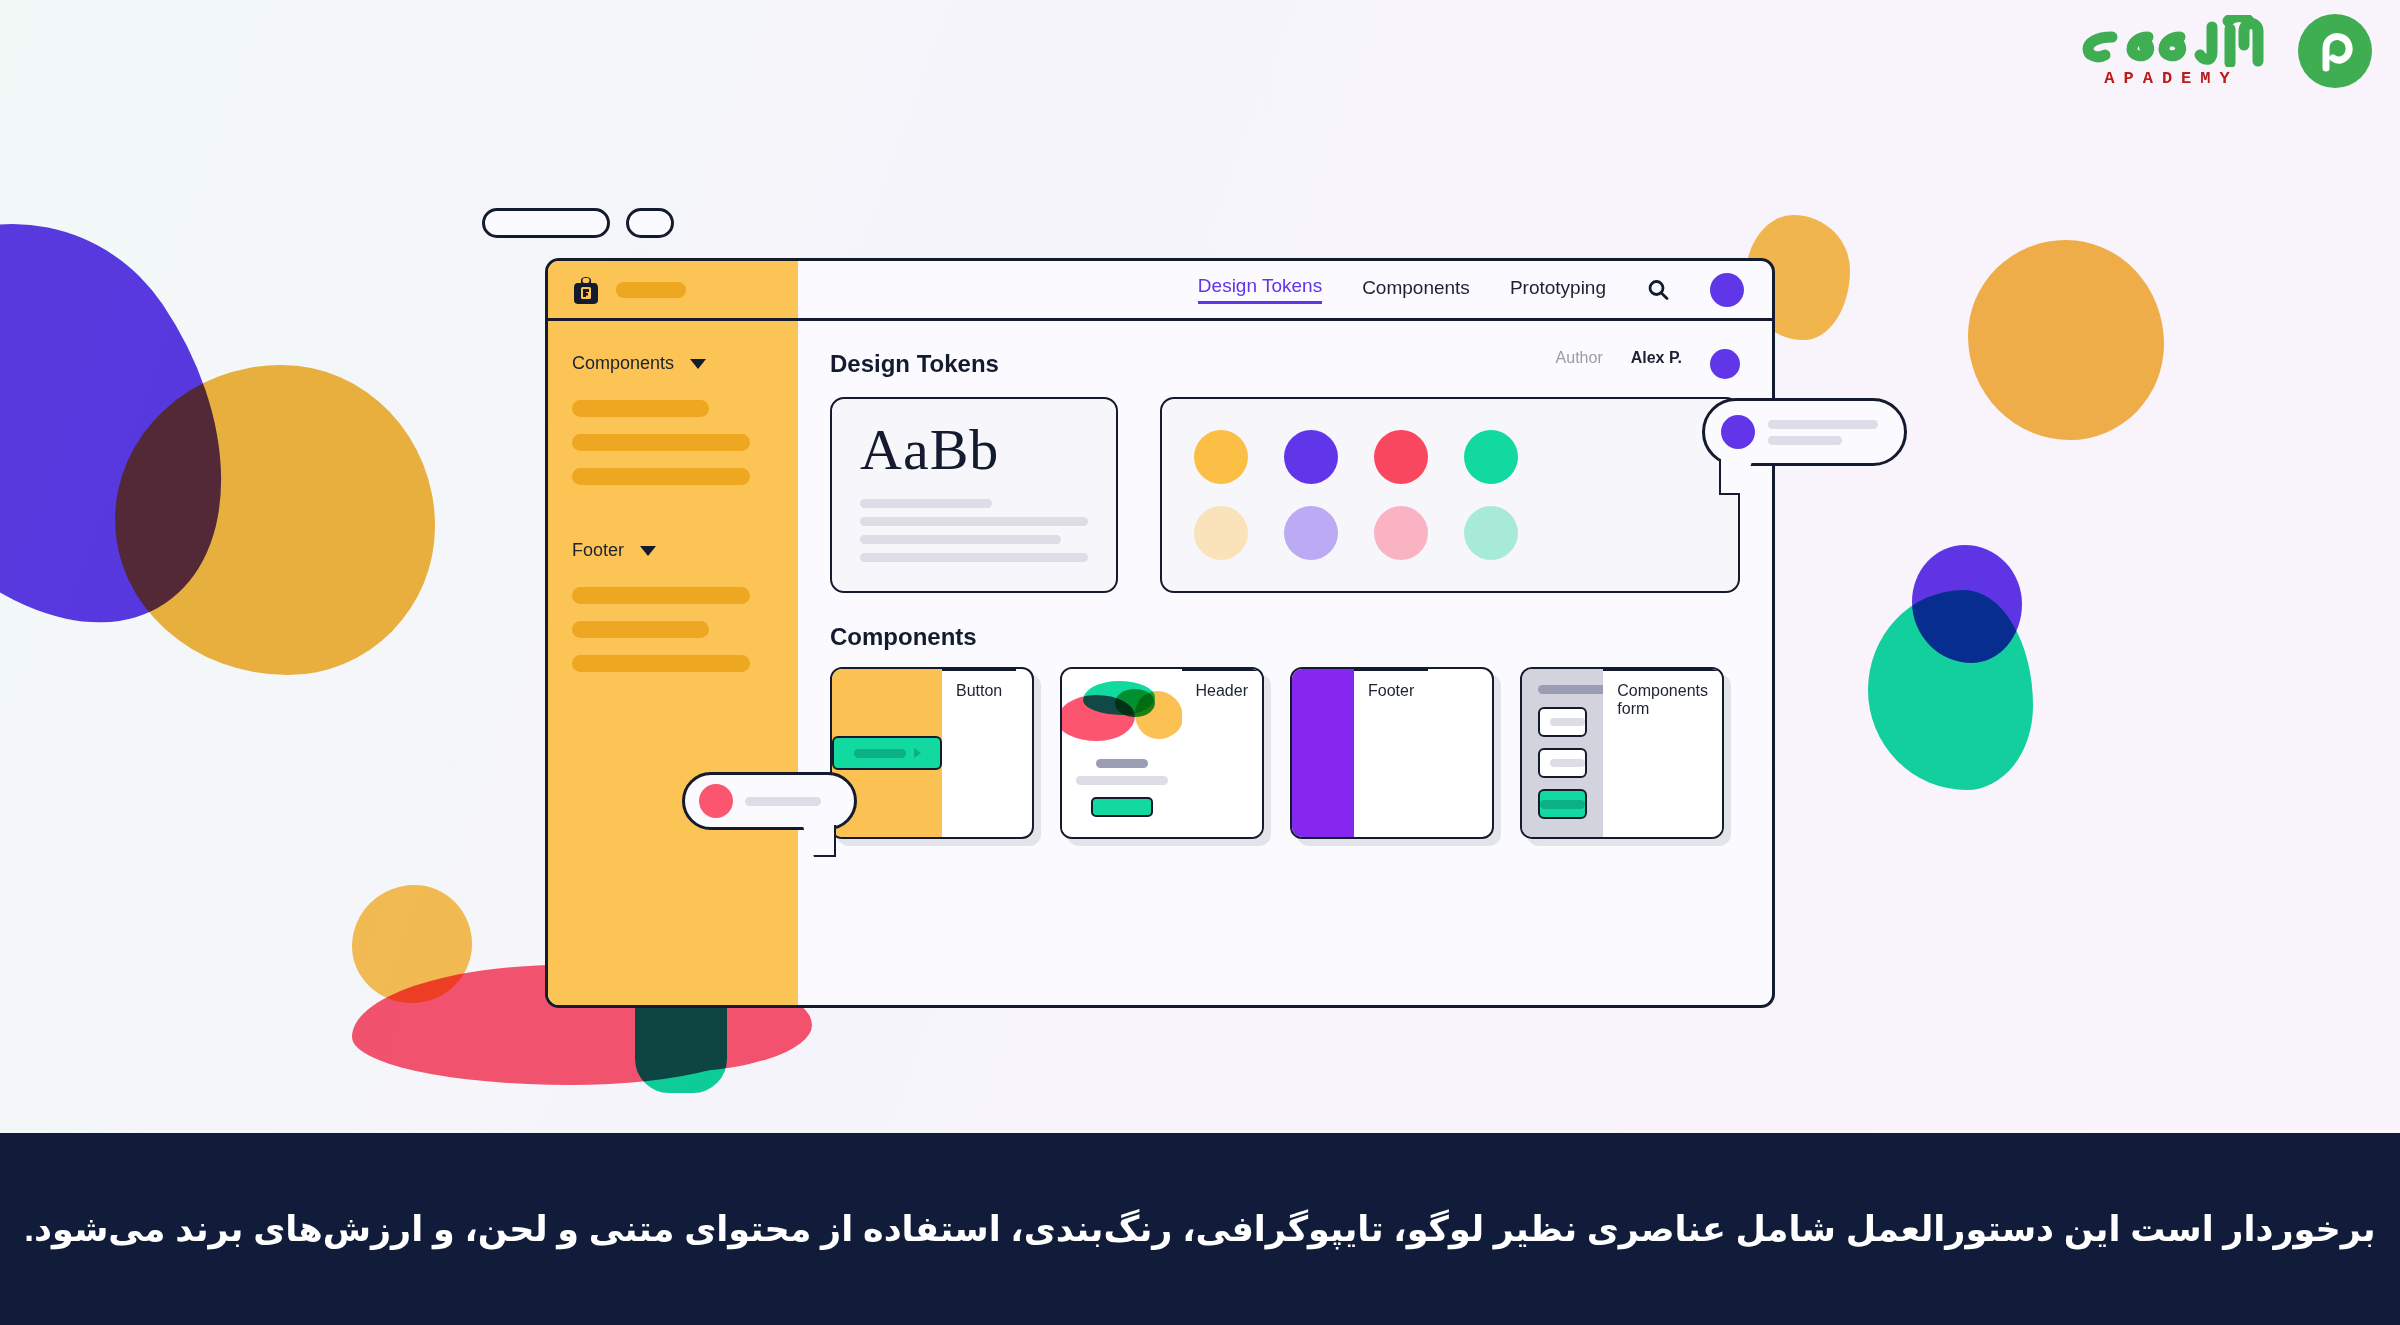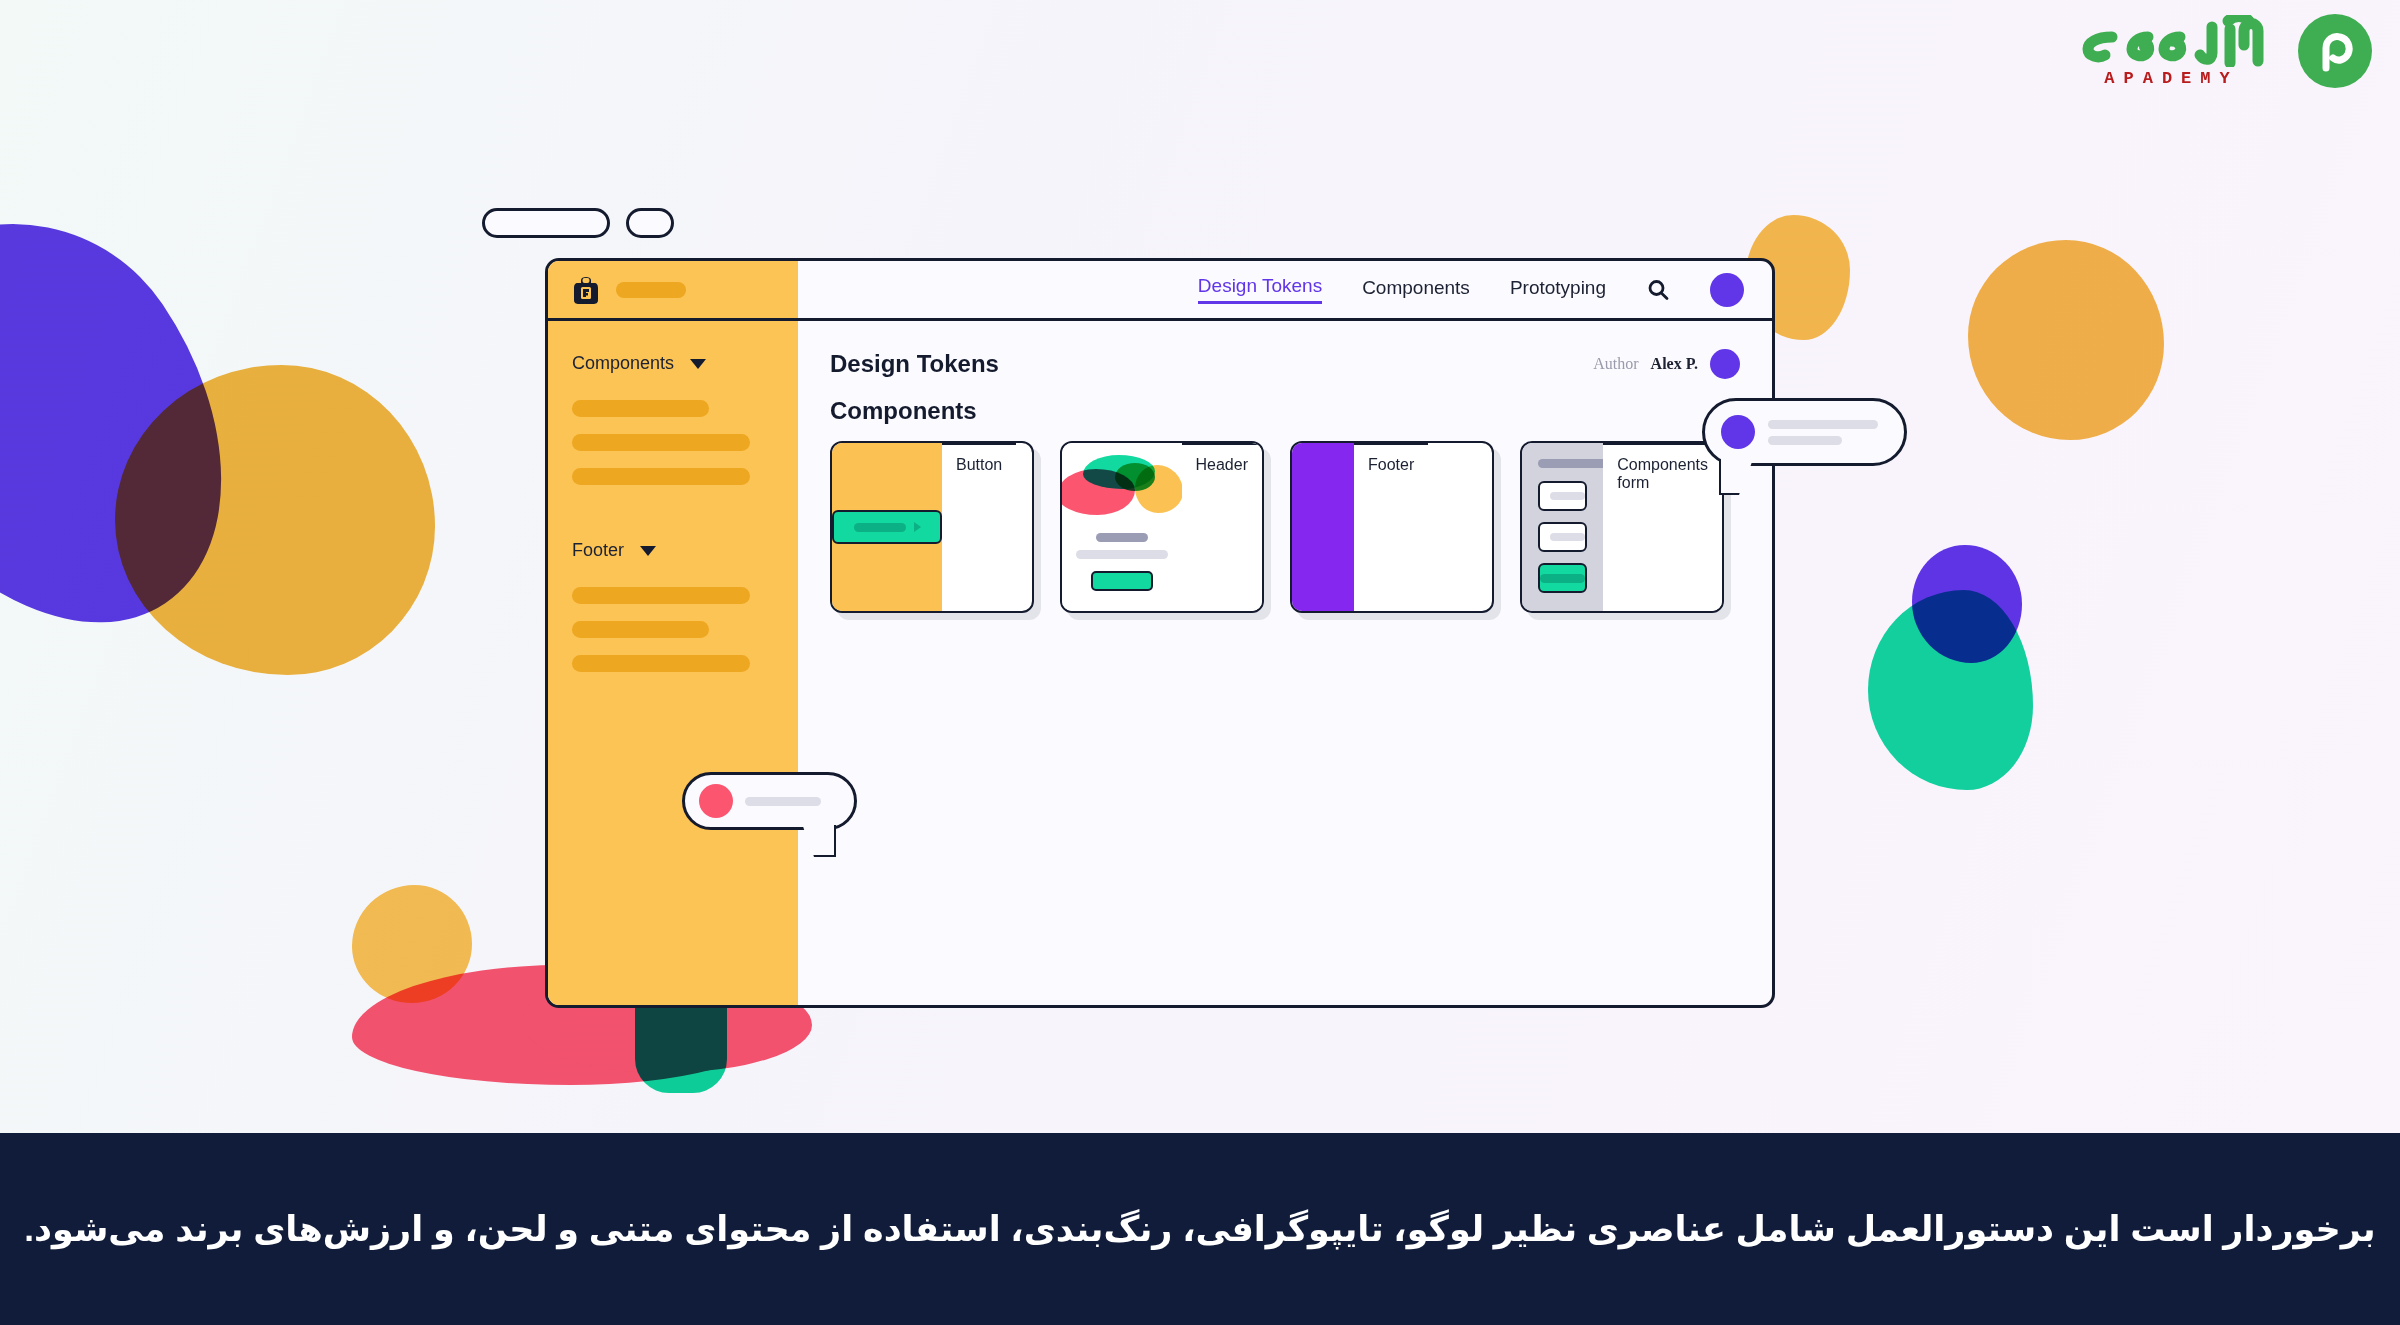--- a/index.html
+++ b/index.html
@@ -201,21 +201,21 @@
   .side-bar-item { height: 17px; border-radius: 9px; background: #eda720; margin-bottom: 17px; }
   .side-spacer { height: 38px; }
 
   
   .content { flex: 1; padding: 28px 32px 0 32px; min-width: 0; }
   .content-head {
     display: flex; align-items: center; justify-content: space-between;
     margin-bottom: 18px;
   }
   .section-title { font-size: 24px; font-weight: bold; color: #141b2e; }
-  .author-wrap { display: flex; align-items: center; gap: 12px; font-family: Liberation Serif, serif; }
+  .author-wrap { display: flex; gap: 28px; }
   .author-label { font-size: 16px; color: #9a9bac; }
   .author-name { font-size: 16px; color: #1c2233; font-weight: bold; }
   .author-avatar { width: 30px; height: 30px; border-radius: 50%; background: #6036e8; }
 
   .token-row { display: flex; gap: 42px; margin-bottom: 30px; }
   .panel {
     border: 2.5px solid #141b2e;
     border-radius: 14px;
     background: #f7f6fb;
   }
@@ -430,20 +430,46 @@
 
       <div class="content-head">
         <span class="section-title">Design Tokens</span>
         <span class="author-wrap">
           <span class="author-label">Author</span>
           <span class="author-name">Alex P.</span>
           <span class="author-avatar"></span>
         </span>
       </div>
 
+      <div class="token-row">
+        <div class="panel type-panel">
+          <div class="type-sample">AaBb</div>
+          <div class="type-lines">
+            <div class="type-line" style="width:58%"></div>
+            <div class="type-line" style="width:100%"></div>
+            <div class="type-line" style="width:88%"></div>
+            <div class="type-line" style="width:100%"></div>
+          </div>
+        </div>
+
+        <div class="panel color-panel">
+          <div class="swatch-row">
+            <span class="swatch" style="background:#fbbf45"></span>
+            <span class="swatch" style="background:#6036e8"></span>
+            <span class="swatch" style="background:#f8475f"></span>
+            <span class="swatch" style="background:#12d9a0"></span>
+          </div>
+          <div class="swatch-row">
+            <span class="swatch" style="background:#fae2bb"></span>
+            <span class="swatch" style="background:#bcaaf5"></span>
+            <span class="swatch" style="background:#f9b3c2"></span>
+            <span class="swatch" style="background:#a7ebd6"></span>
+          </div>
+        </div>
+      </div>
 
       <div class="section-title" style="margin-bottom:16px">Components</div>
 
       <div class="components-grid">
 
         <div class="comp-card">
           <div class="comp-preview prev-button">
             <div class="mini-btn">
               <span class="mini-btn-text"></span>
               <span class="mini-btn-arrow"></span>

